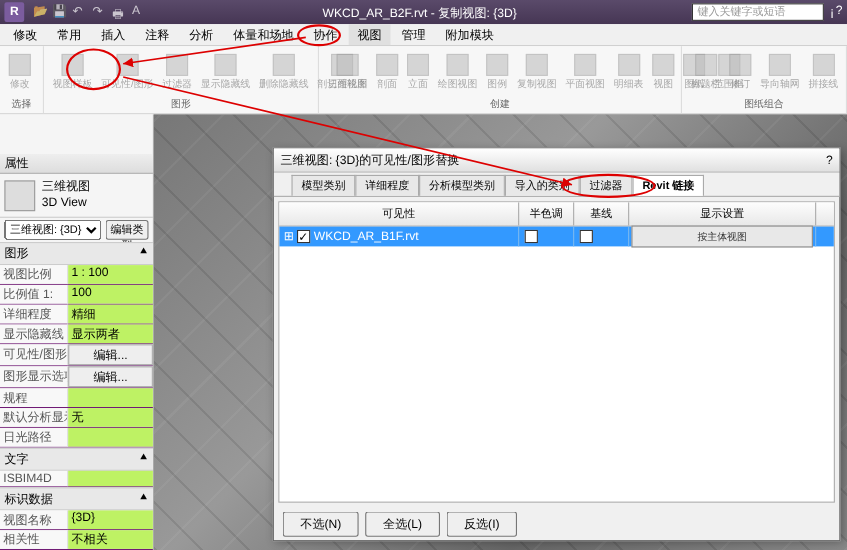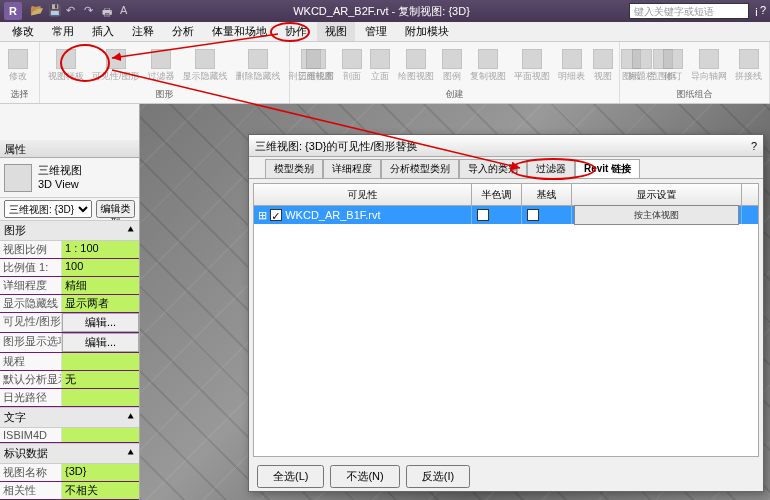--- a/index.html
+++ b/index.html
@@ -329,22 +329,22 @@
         </div>
       <div class="c c3">
           <span class="chk"></span>
         </div>
       <div class="c c4">
           <div class="viewbtn">按主体视图</div>
         </div>
     </div>
   </div>
   <div class="dlg-footer">
+    <button>不选(N)</button>
     <button>全选(L)</button>
-    <button>不选(N)</button>
     <button>反选(I)</button>
   </div>
 </div>
 
 <div class="red-ellipse" style="left:60px;top:44px;width:50px;height:38px"></div>
 <div class="red-ellipse" style="left:270px;top:22px;width:40px;height:20px"></div>
 <div class="red-ellipse" style="left:510px;top:158px;width:86px;height:22px"></div>
 <svg class="red-arrow" style="left:0;top:0;width:770px;height:500px">
   <defs>
       <marker id="ah" markerWidth="8" markerHeight="8" refX="6" refY="3" orient="auto">

